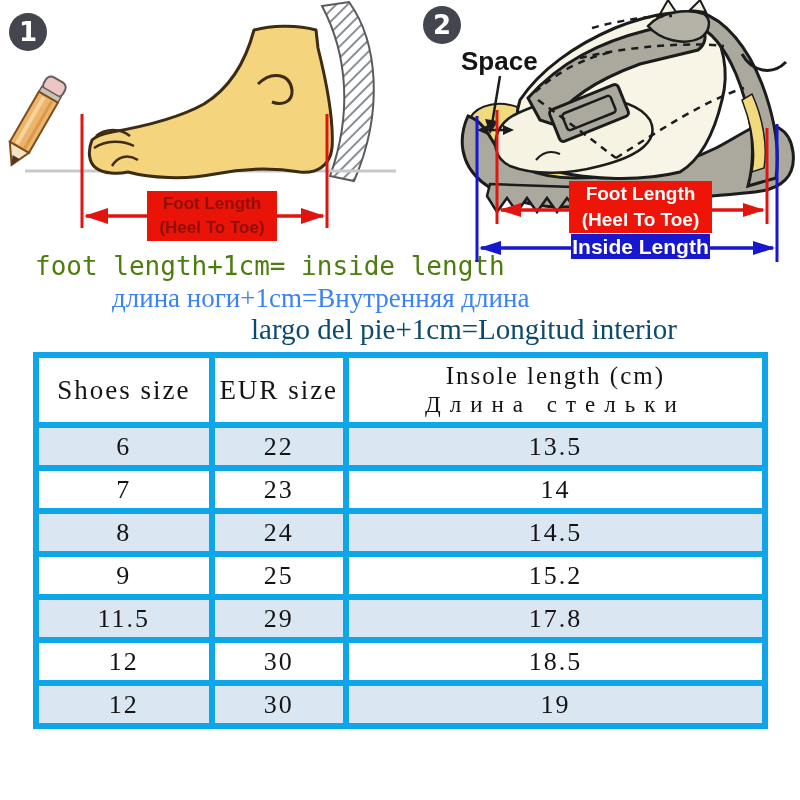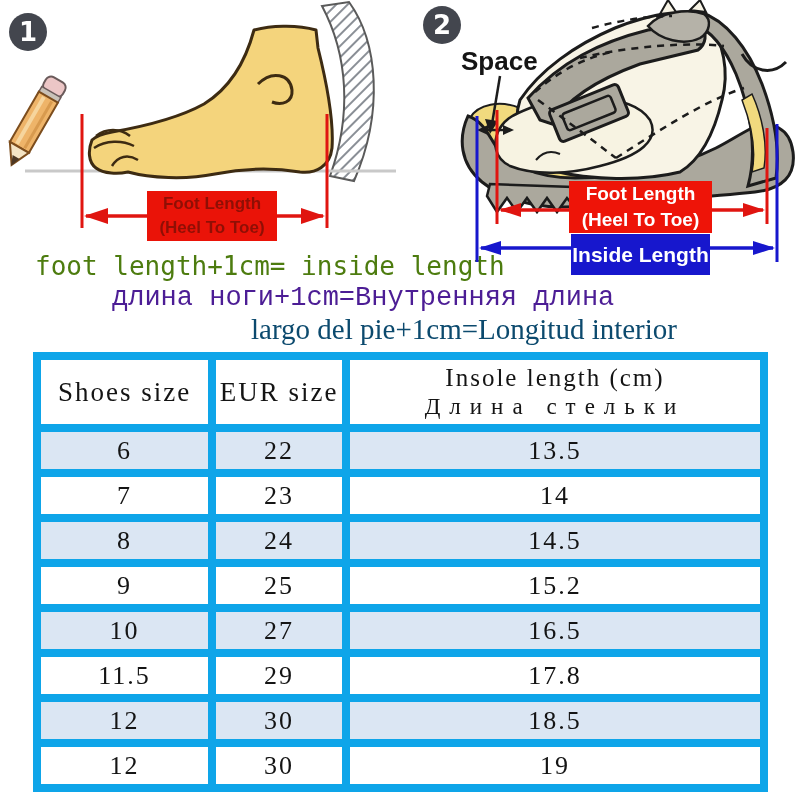--- a/index.html
+++ b/index.html
@@ -15,36 +15,36 @@
 
   
   .redbox1{left:147px;top:191px;width:130px;height:50px;background:#ea1308;
            color:#8f0f05;font-weight:bold;font-size:17px;line-height:1.4;
            display:flex;flex-direction:column;align-items:center;justify-content:center;
            text-align:center;z-index:5;}
   .redbox2{left:569px;top:181px;width:143px;height:52px;background:#ee1408;
            color:#ffffff;font-weight:bold;font-size:19px;line-height:1.35;
            display:flex;flex-direction:column;align-items:center;justify-content:center;
            text-align:center;z-index:5;}
-  .bluebox{left:571px;top:234px;width:139px;height:41px;background:#1717cd;
+  .bluebox{left:571px;top:234px;width:139px;height:25px;background:#1717cd;
            color:#ffffff;font-weight:bold;font-size:21px;
            display:flex;align-items:center;justify-content:center;z-index:5;}
   .spacelabel{left:461px;top:46px;font-size:26px;font-weight:bold;color:#151515;z-index:5;}
 
   
   .f-en{left:35px;top:251px;font-family:"DejaVu Sans Mono",monospace;font-size:26px;
         color:#4d7c0f;letter-spacing:0px;white-space:pre;}
-  .f-ru{left:112px;top:283px;font-family:Liberation Mono, monospace;font-size:27px;color:#4c1d95;}
+  .f-ru{left:112px;top:283px;font-family:Liberation Serif, serif;font-size:27px;color:#3b82f6;}
   .f-es{left:251px;top:313px;font-family:"Liberation Serif",serif;font-size:29px;color:#0c4a6e;}
 
   
   .size-table{left:33px;top:352px;width:735px;}
   table{width:100%;border-collapse:collapse;table-layout:fixed;
         font-family:"Liberation Serif",serif;color:#141414;}
-  th,td{border:8px solid #0ea5e9;text-align:center;padding:0;font-weight:normal;margin-top:43px;}
+  th,td{border:6px solid #0ea5e9;text-align:center;padding:0;font-weight:normal;margin-top:43px;}
   thead th{height:64px;font-size:27px;letter-spacing:2px;background:#fff;}
   tbody td{height:37px;font-size:26px;letter-spacing:2px;background:#fff;}
   tbody tr:nth-child(odd) td{background:#dbe6f3;}
   .hdr-sub{font-size:23px;letter-spacing:9px;margin-top:2px;}
   .hdr-main{font-size:25px;letter-spacing:2px;}
 </style>
 </head>
 <body>
 
 <div id="canvas">
@@ -210,25 +210,20 @@
           <td>8</td>
           <td>24</td>
           <td>14.5</td>
         </tr>
         <tr>
           <td>9</td>
           <td>25</td>
           <td>15.2</td>
         </tr>
         <tr>
-          <td>10</td>
-          <td>27</td>
-          <td>16.5</td>
-        </tr>
-        <tr>
           <td>11.5</td>
           <td>29</td>
           <td>17.8</td>
         </tr>
         <tr>
           <td>12</td>
           <td>30</td>
           <td>18.5</td>
         </tr>
         <tr>

